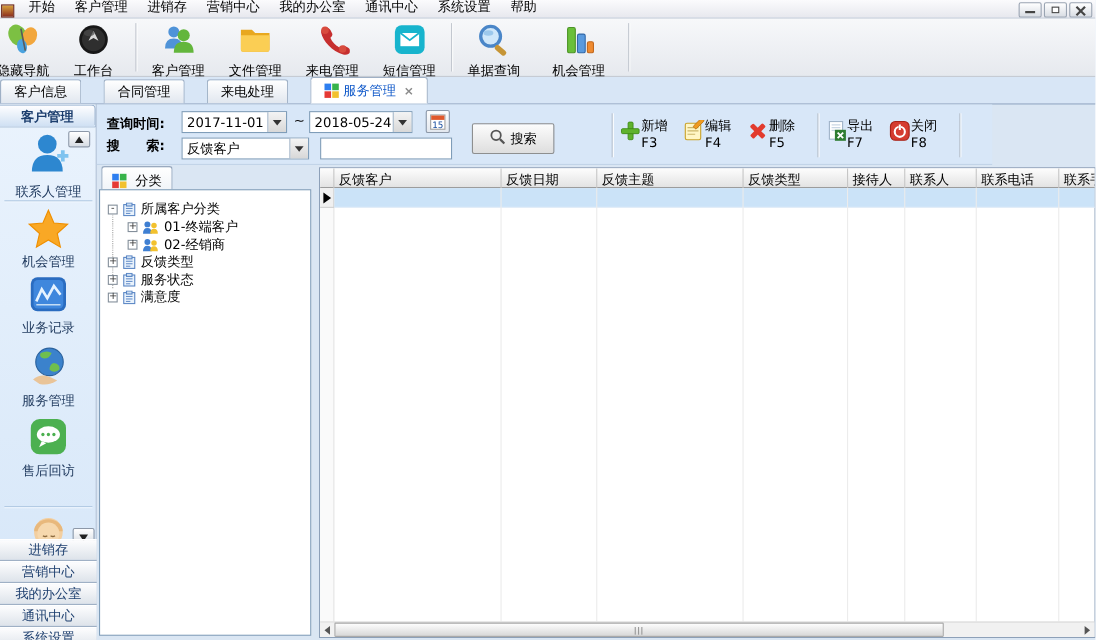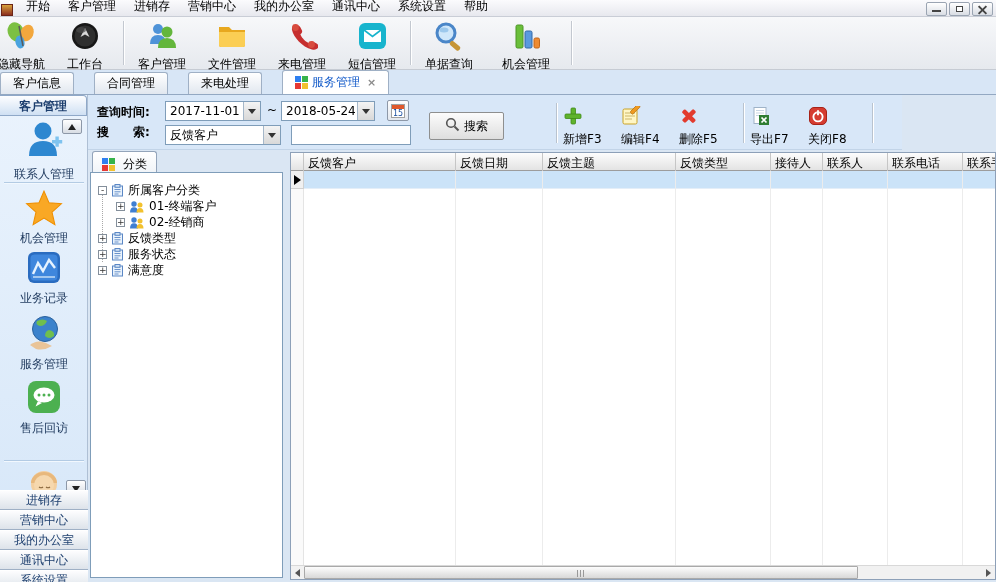--- a/index.html
+++ b/index.html
@@ -71,21 +71,21 @@
   .combo .cbtn { width:17px; height:18px; background:linear-gradient(#f4f4f4,#d8d8d8); border-left:1px solid #a5b7c9; position:relative; }
   .combo .cbtn:after { content:""; position:absolute; left:4px; top:7px; border-left:4px solid transparent; border-right:4px solid transparent; border-top:5px solid #333; }
   .tinput { position:absolute; height:20px; background:#fff; border:1px solid #7f9db9; padding-left:4px; font:inherit; }
   .cal-btn { position:absolute; width:22px; height:21px; background:linear-gradient(#fdfdfd,#e3e8ef); border:1px solid #8d98a8; border-radius:2px;
     display:flex; align-items:center; justify-content:center; }
   .cal { width:14px; height:14px; background:#fff; border:1px solid #a0a0a0; position:relative; font-size:8px; color:#1a4fa0; text-align:center; line-height:18px; }
   .cal:before { content:""; position:absolute; left:0; top:0; width:100%; height:4px; background:#e0582b; }
   .search-btn { position:absolute; left:341px; top:17px; width:75px; height:28px; background:linear-gradient(#fcfcfc,#dedede);
     border:1px solid #8e8f8f; border-radius:2px; display:flex; align-items:center; justify-content:center; gap:4px; cursor:default; }
   .action-bar { position:absolute; left:462px; top:5px; height:48px; display:flex; align-items:flex-start; }
-  .act-btn { width:58px; display:flex; flex-direction:column; align-items:flex-start; padding-top:6px; cursor:default; }
+  .act-btn { width:58px; display:flex; flex-direction:row; align-items:center; padding-top:6px; cursor:default; }
   .act-btn svg { margin-bottom:2px; }
   .act-sep { width:1px; height:40px; background:#b9c3cf; box-shadow:1px 0 0 #fff; margin:3px 6px 0 6px; }
 
   
   .content { position:absolute; left:0; top:55px; width:908px; height:432px; background:#dae6f3; }
   .tree-panel { position:absolute; left:2px; top:0; width:193px; height:432px; }
   .tree-tab { position:absolute; left:2px; top:1px; height:21px; padding:12px 9px; background:linear-gradient(#ffffff,#eef2f7);
     border:1px solid #93a4ba; border-bottom:none; border-radius:3px 3px 0 0; display:flex; align-items:center; gap:4px; }
   .tree-box { position:absolute; left:0; top:22px; width:193px; height:406px; background:#fff; border:1px solid #7f9db9; overflow:hidden; }
   .tree-item { position:absolute; height:16px; display:flex; align-items:center; white-space:nowrap; }

